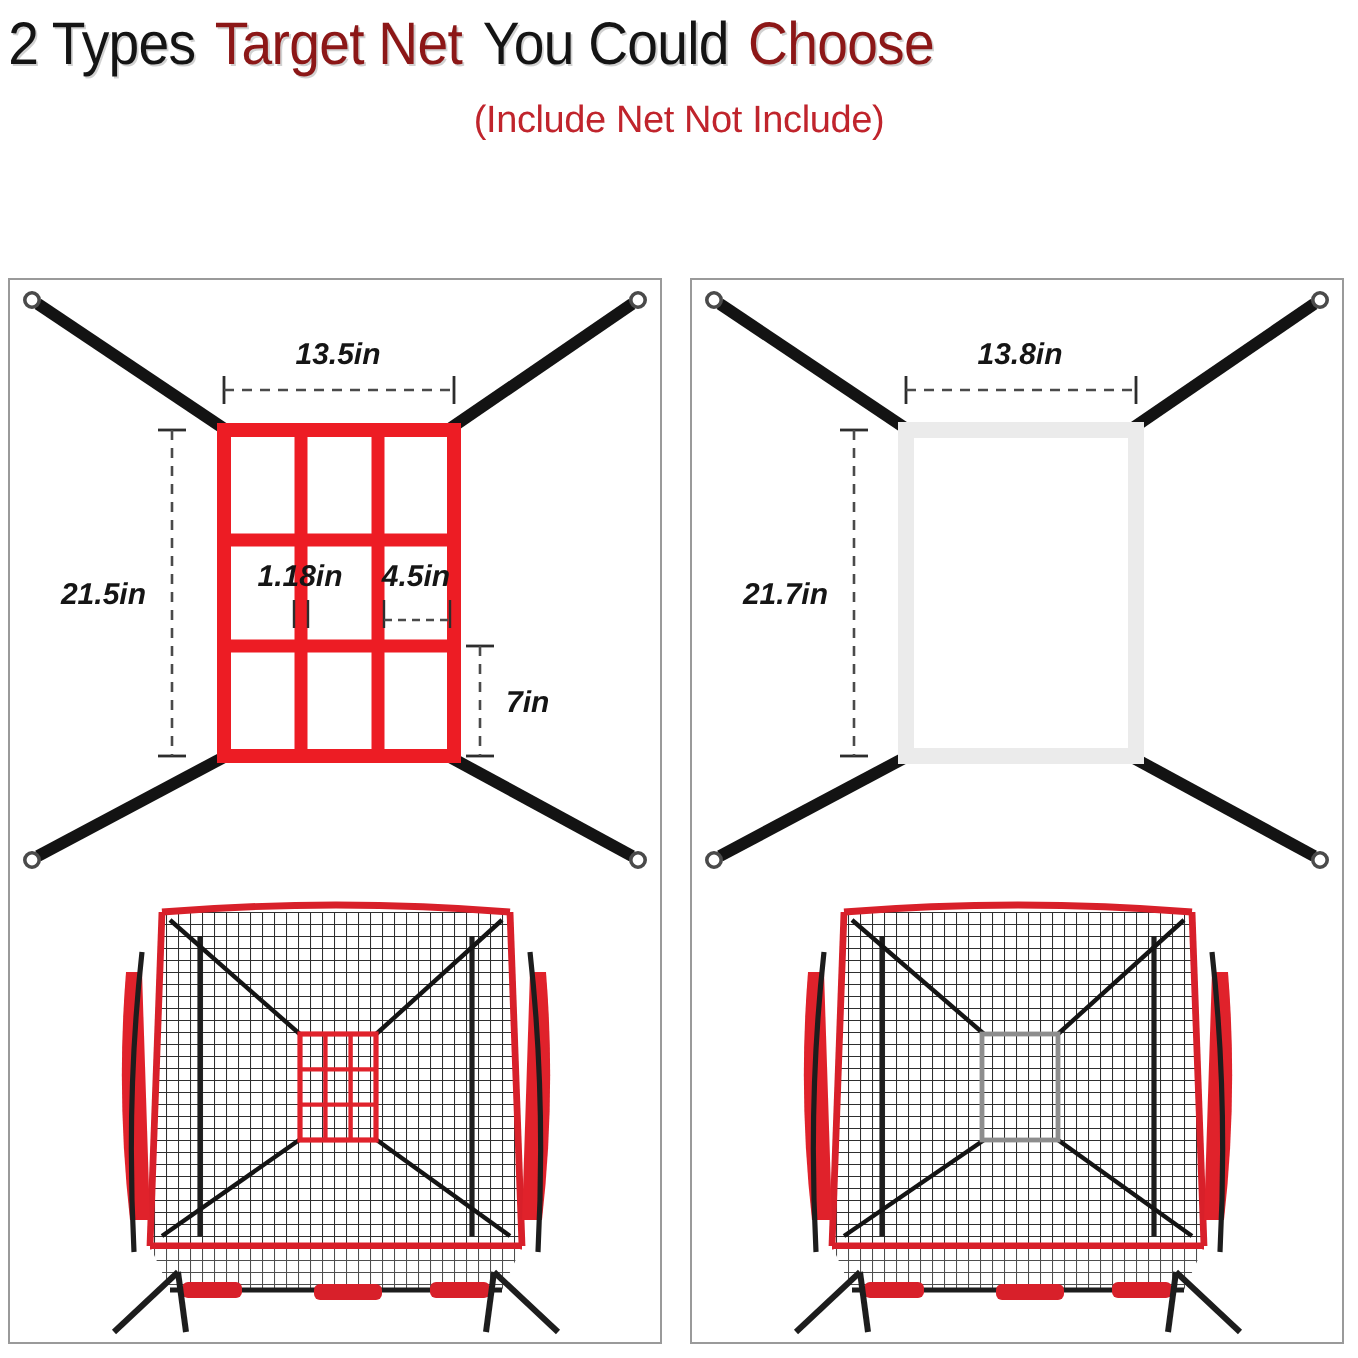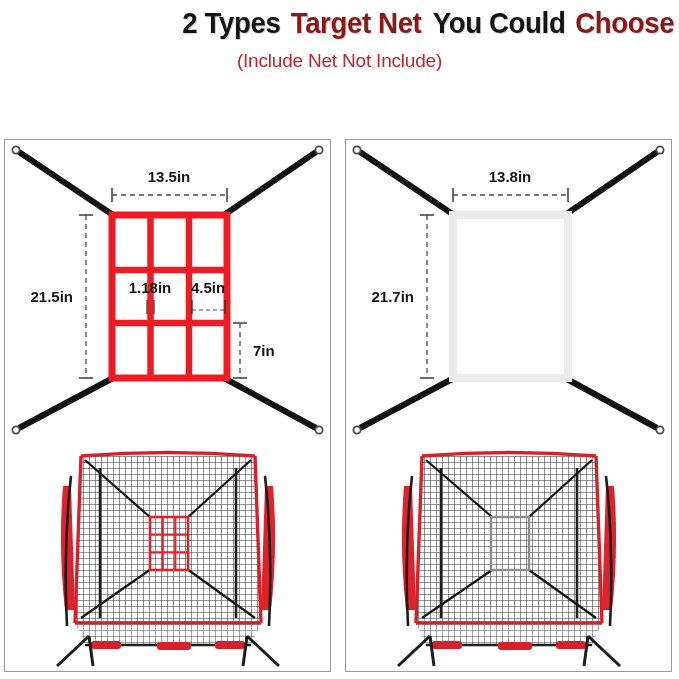--- a/index.html
+++ b/index.html
@@ -2,22 +2,22 @@
 <html><head>
 <meta charset="utf-8">
 <style>
   html,body{margin:0;padding:0;background:#ffffff;}
   body{width:679px;height:679px;overflow:hidden;
        font-family:"Liberation Sans", sans-serif;}
 
   
   #header{width:679px;height:132px;position:relative;}
   .title-line{
-    text-align:right;
-    font-weight:bold;
+    text-align:left;
+    font-weight:normal;
     letter-spacing:-0.4px;
     white-space:nowrap;
     line-height:1;
   }
   #title-line-1{font-size:30px;padding-top:8px;}
   #title-line-2{font-size:30px;padding-top:7px;}
   .w-dark{color:#141414;}
   .w-red{color:#8c1717;}
   .w-red2{color:#7d1512;}
   .title-line span{
@@ -44,21 +44,21 @@
     width:327px;height:533px;
     border:1px solid #9a9a9a;
     background:#ffffff;
     box-sizing:border-box;
     overflow:hidden;
   }
   #panel-left{left:4px;}
   #panel-right{left:345px;}
 
   
-  .diagram{position:absolute;top:0;left:0;width:325px;height:300px;}
+  .diagram{position:absolute;top:0;left:0;width:325px;height:300px;font-style:italic;}
   .diagram svg{display:block;}
 
   
   .photo{position:absolute;top:298px;left:0;width:325px;height:233px;}
   .photo svg{display:block;}
 
   .dim-text{
     font-family:"Liberation Sans", sans-serif;
     font-size:15px;
     fill:#151515;

